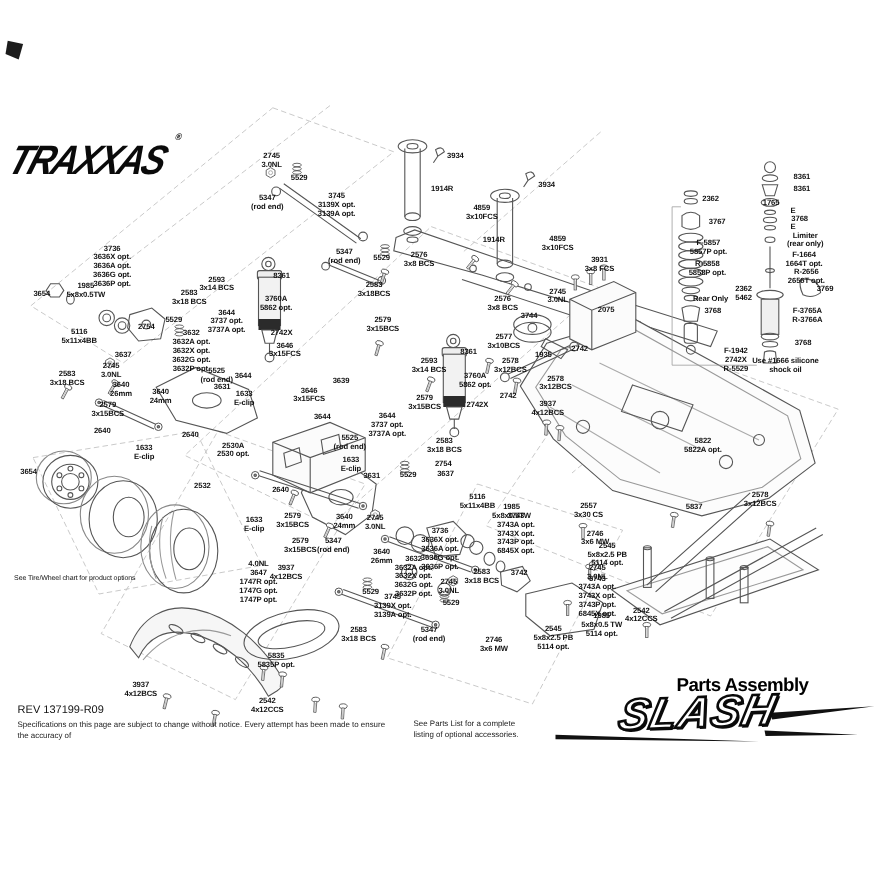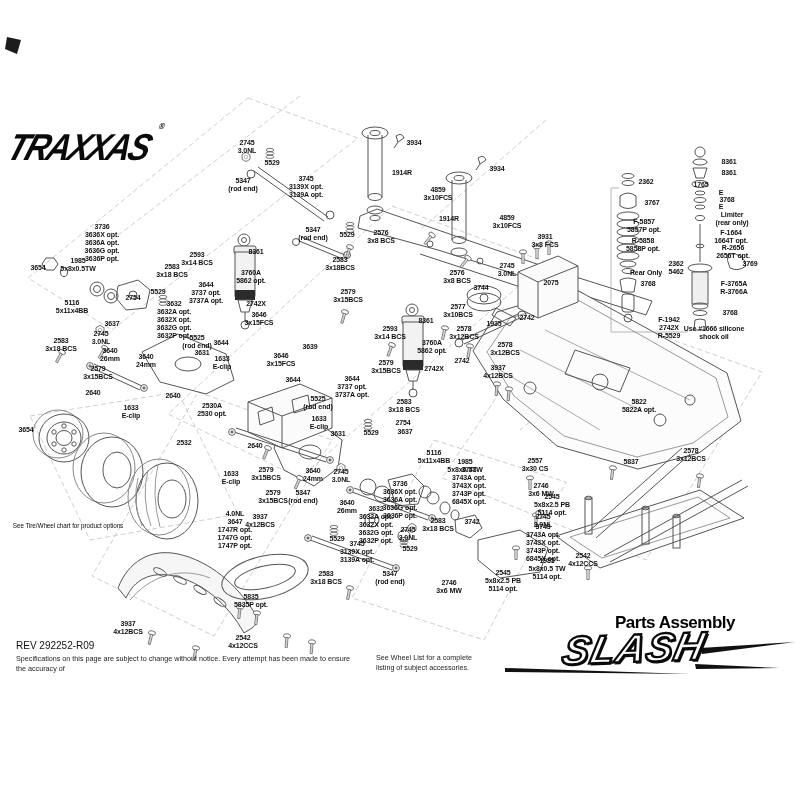--- a/index.html
+++ b/index.html
@@ -548,17 +548,17 @@
       <div class="co" style="left: 714px; top: 333px;">Use #1666 silicone
 shock oil</div>
       <div class="co note" style="left: 68px; top: 526px;">See Tire/Wheel chart for product options</div>
     </div>
 
 <div class="brand"><span>TRAXXAS</span><sup>®</sup></div>
 
 <div class="title">Parts Assembly</div>
 <div class="slash">SLASH</div>
 
-<div class="rev">REV 292252-R09</div>
+<div class="rev">REV 137199-R09</div>
 <div class="disc"><span>Specifications on this page are subject to change without notice. Every attempt has been made to ensure the accuracy of</span><br></div>
-<div class="pnote"><span>See Wheel List for a complete</span><br><span>listing of subject accessories.</span></div>
+<div class="pnote"><span>See Parts List for a complete</span><br><span>listing of optional accessories.</span></div>
 
 </div>
 
 </body></html>

